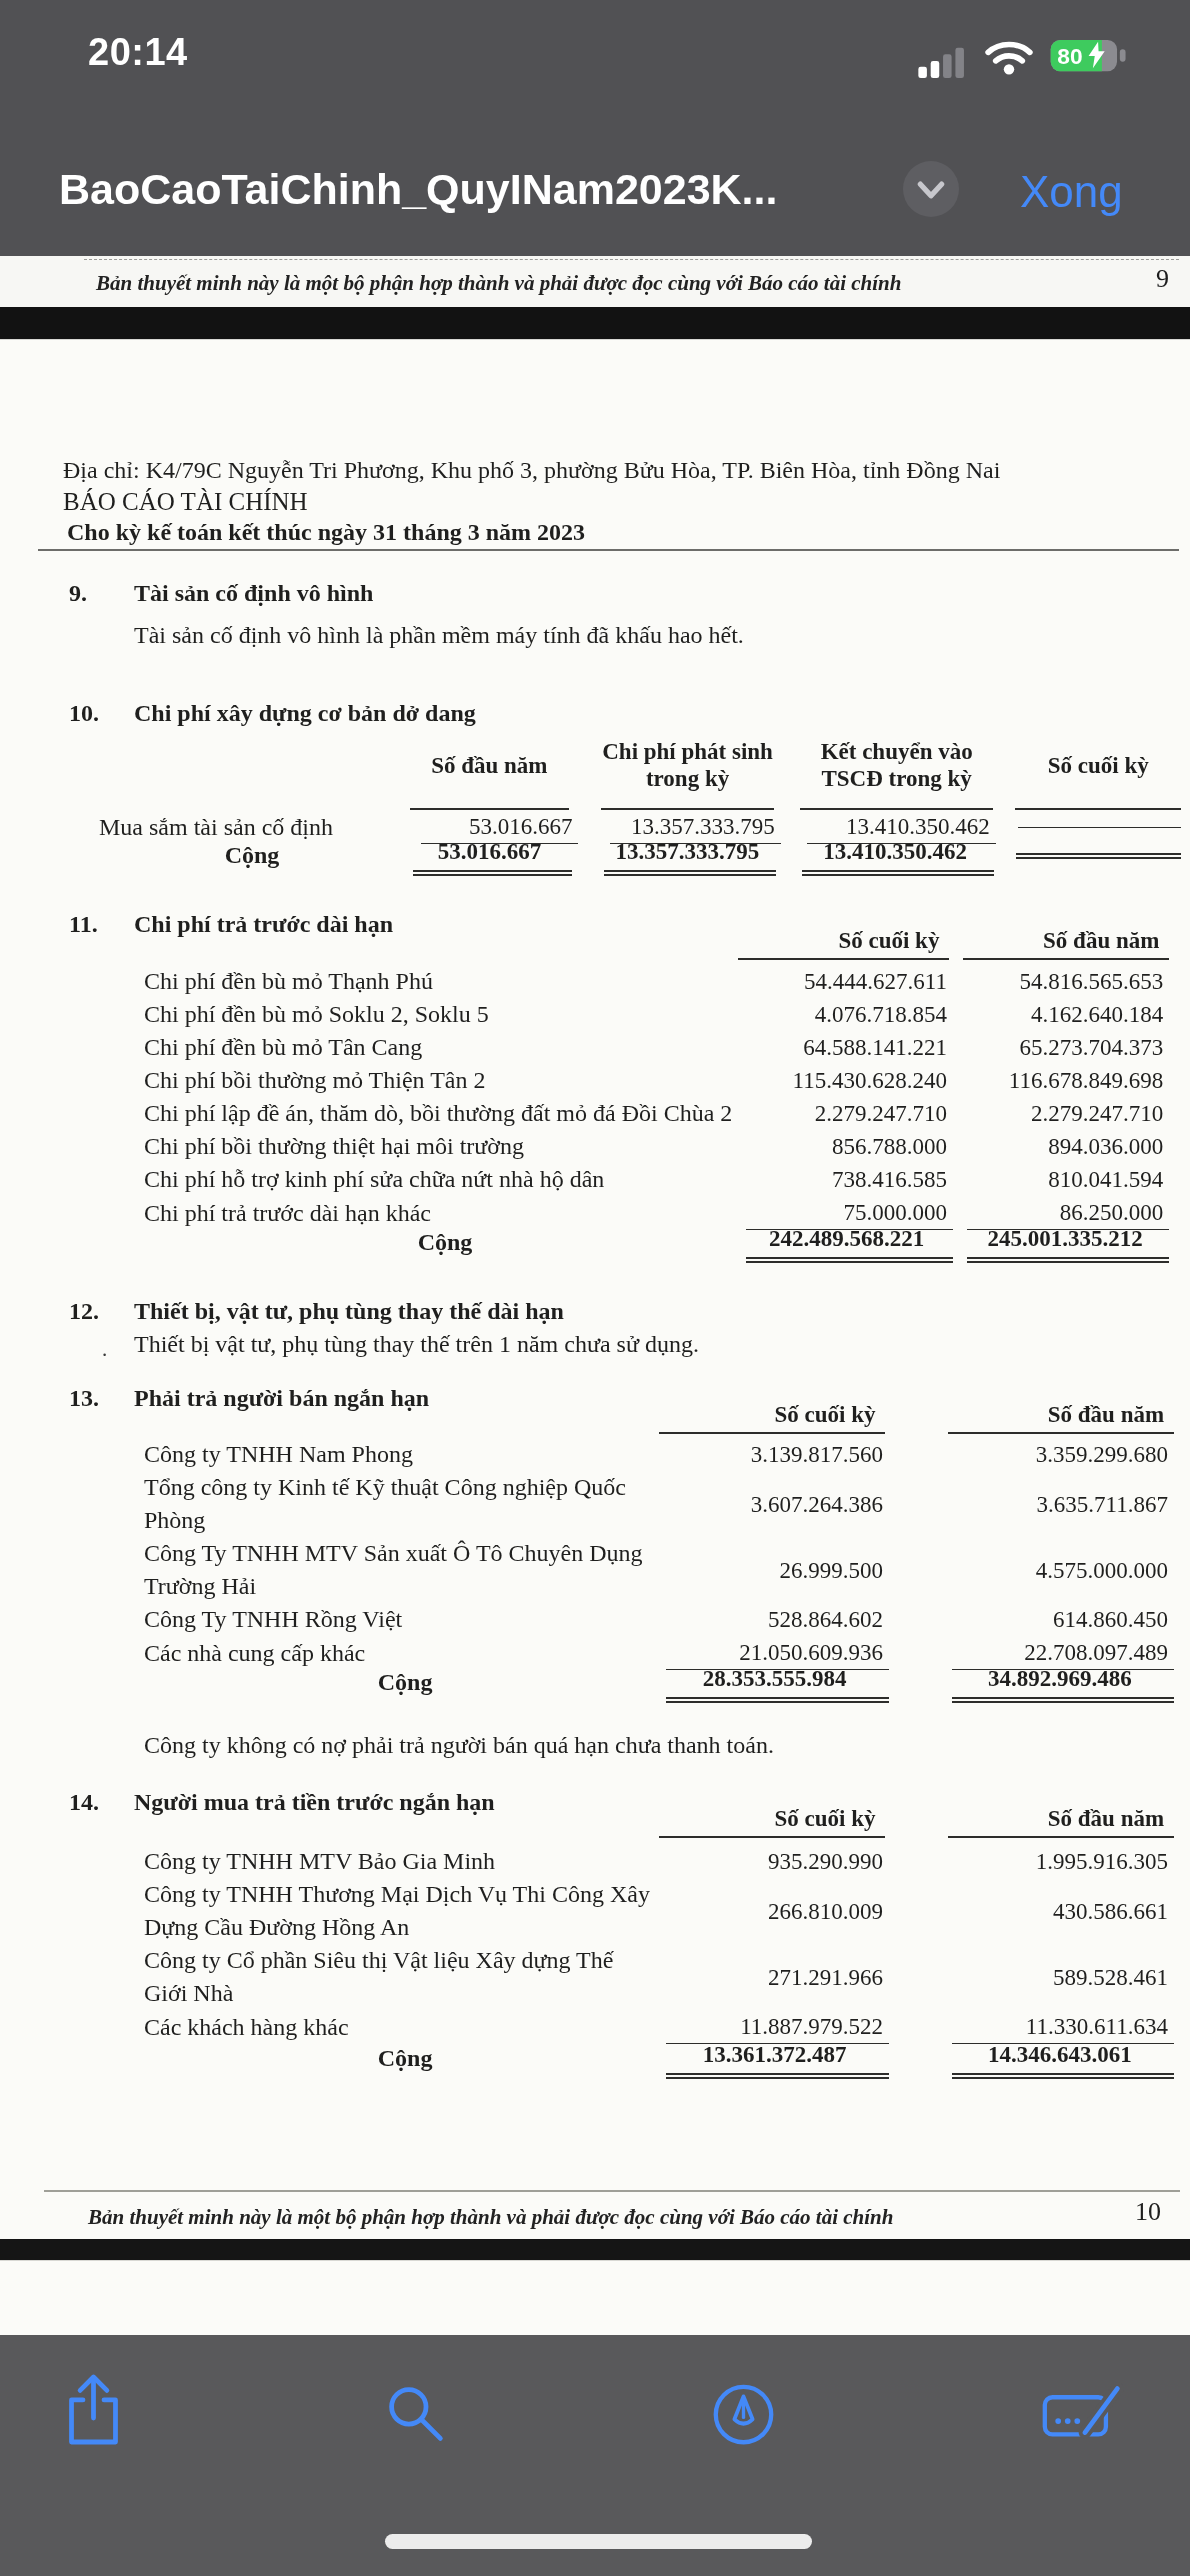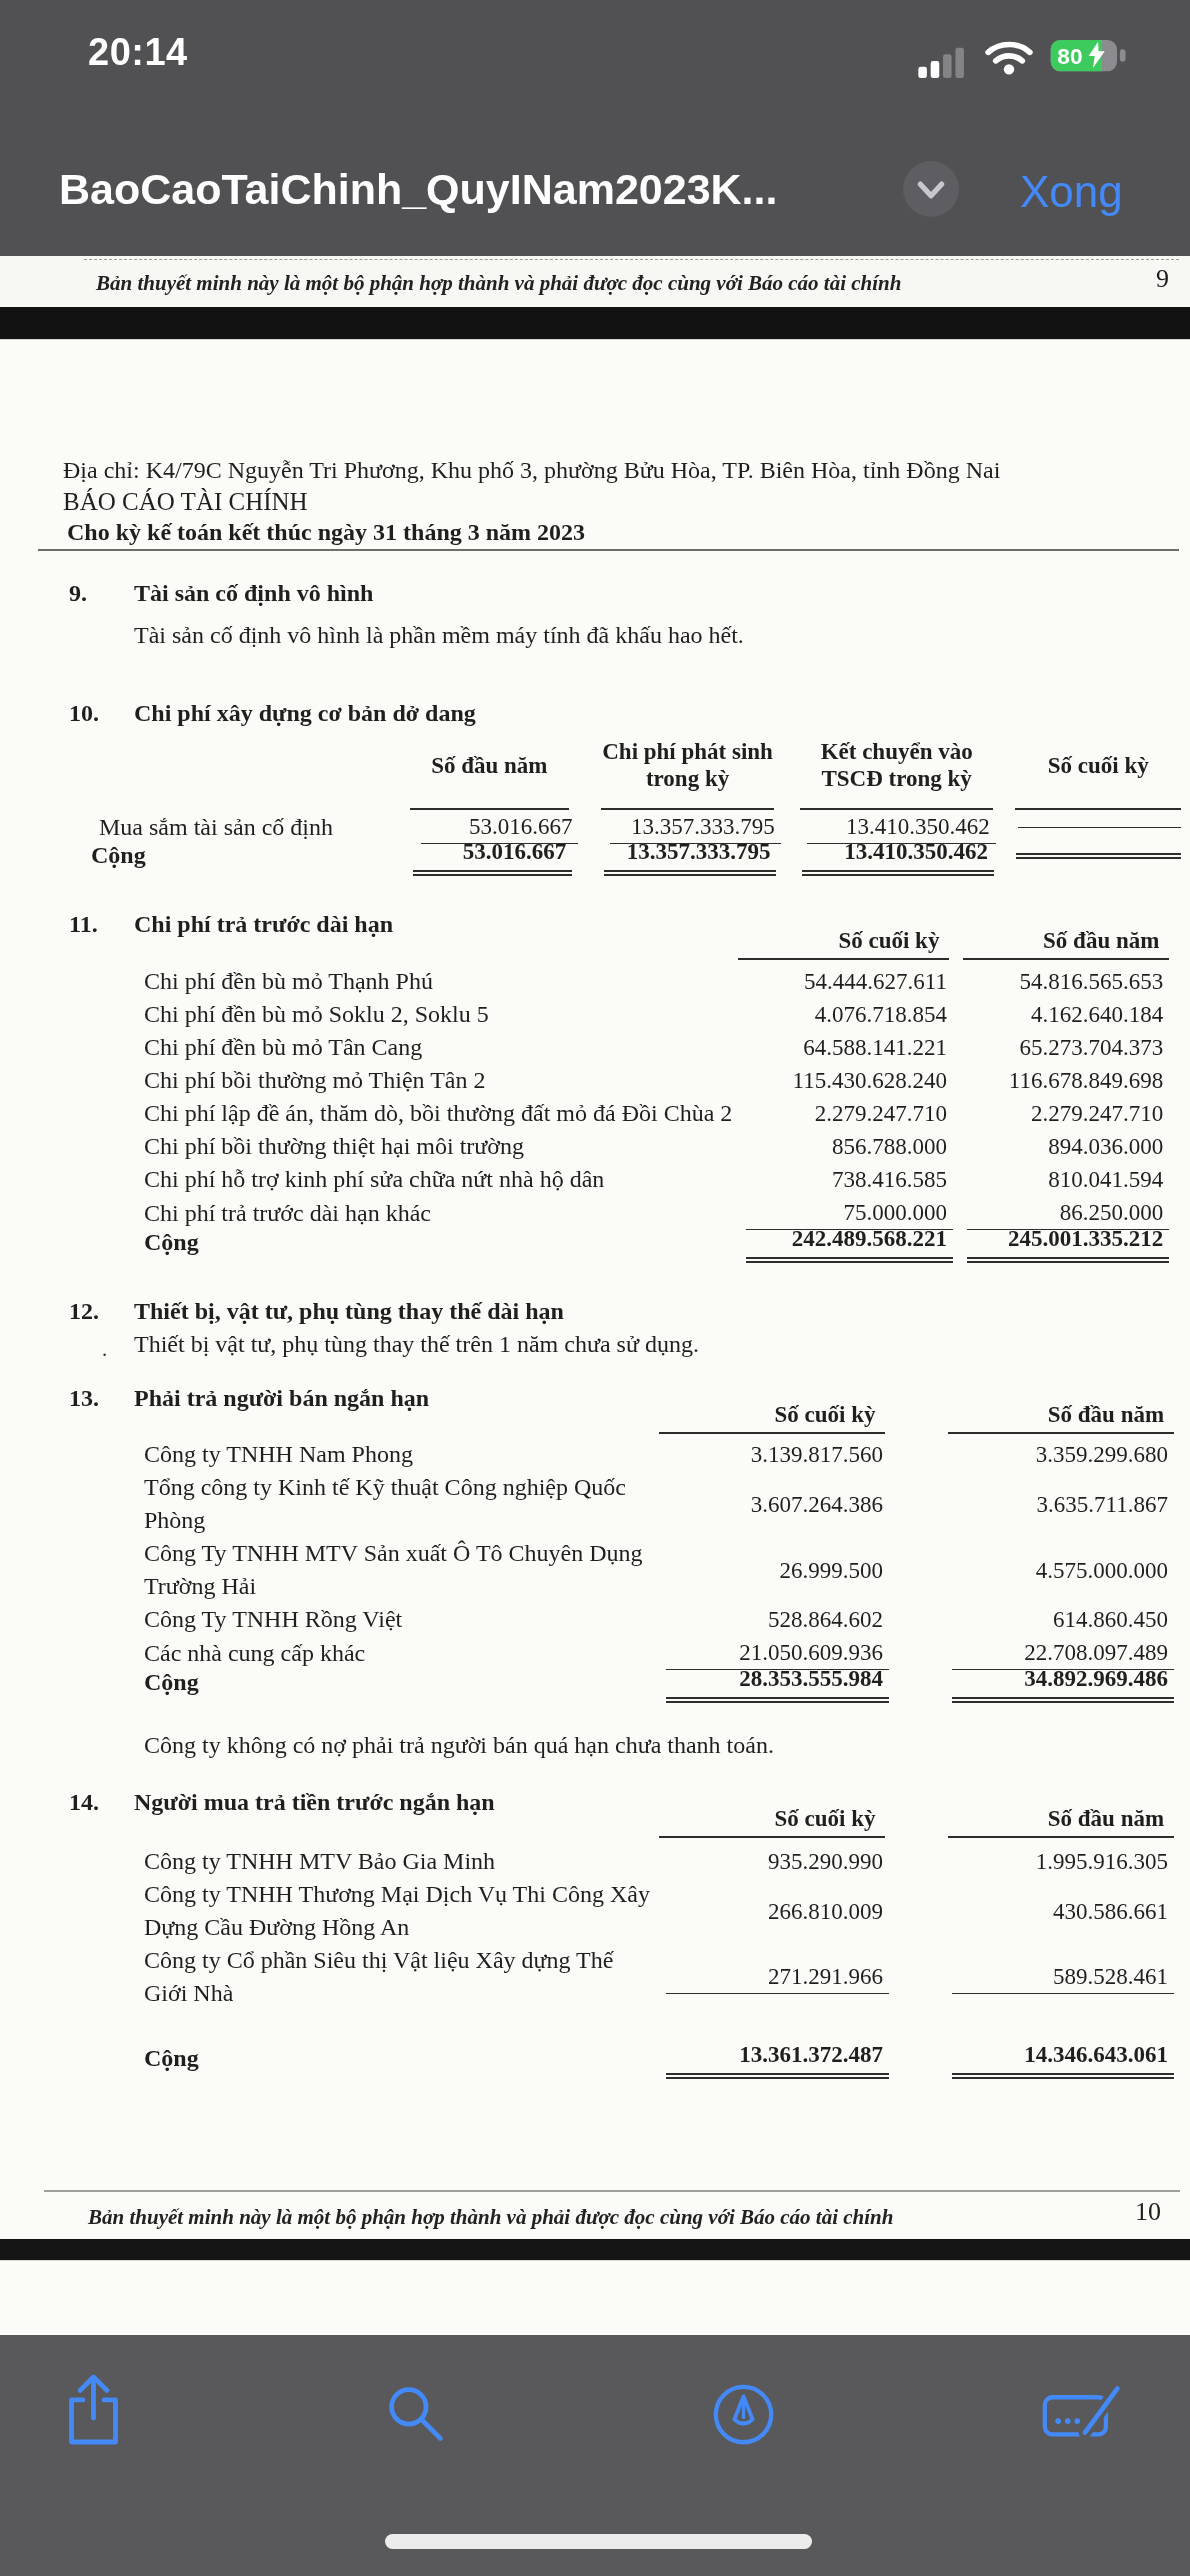--- a/index.html
+++ b/index.html
@@ -39,21 +39,21 @@
   .sec-title{position:absolute;left:134px;font:700 24px "Liberation Serif",serif;}
   .sec-body{position:absolute;left:134px;font:400 24px "Liberation Serif",serif;}
   .stray-dot{position:absolute;left:102px;font:400 21px "Liberation Serif",serif;color:#3a3a3a;}
 
   
   .t-row,.hdr-row,.total-row{display:flex;align-items:center;}
   .lbl{flex:1;white-space:pre-line;line-height:33px;font-size:24px;}
   .num{text-align:right;padding-right:5.8px;font-size:23px;line-height:33px;}
   .hdr{font-weight:700;text-align:right;padding-right:9.6px;font-size:23px;
        border-bottom:2.9px solid #2d2d2b;padding-bottom:3.8px;}
-  .total-row .lbl,.total-row .num{font-weight:700;}
+  .total-row .lbl,.total-row .num{font-weight:700;text-align:center;}
   .total-row .num{border-bottom:6.7px double #2d2d2b;padding-bottom:1.9px;}
   .rows .t-row:last-of-type .num{border-bottom:1.9px solid #2d2d2b;}
 
   
   .t10{padding:0 8.6px 0 91px;}
   .t10 .lblsp{width:322px;}
   .t10 .lbl{flex:none;width:322px;}
   .t10 .c1{width:161px;}
   .t10 .c2{width:175px;margin-left:32px;}
   .t10 .c3{width:195px;margin-left:26px;}
@@ -323,20 +323,25 @@
           <div class="num n2">430.586.661</div>
         </div>
 
         <div class="t-row">
           <div class="lbl">Công ty Cổ phần Siêu thị Vật liệu Xây dựng Thế
 Giới Nhà</div>
           <div class="num n1">271.291.966</div>
           <div class="num n2">589.528.461</div>
         </div>
 
+        <div class="t-row">
+          <div class="lbl">Các khách hàng khác</div>
+          <div class="num n1">11.887.979.522</div>
+          <div class="num n2">11.330.611.634</div>
+        </div>
       </div>
     <div class="abs s1314t total-row" style="top:1702px;left:0;right:0;height:33px;">
       <div class="lbl">Cộng</div>
       <div class="num n1">13.361.372.487</div>
       <div class="num n2">14.346.643.061</div>
     </div>
 
     <div class="abs pf-rule"></div>
     <div class="foot-note">Bản thuyết minh này là một bộ phận hợp thành và phải được đọc cùng với Báo cáo tài chính</div>
     <div class="pnum">10</div>

